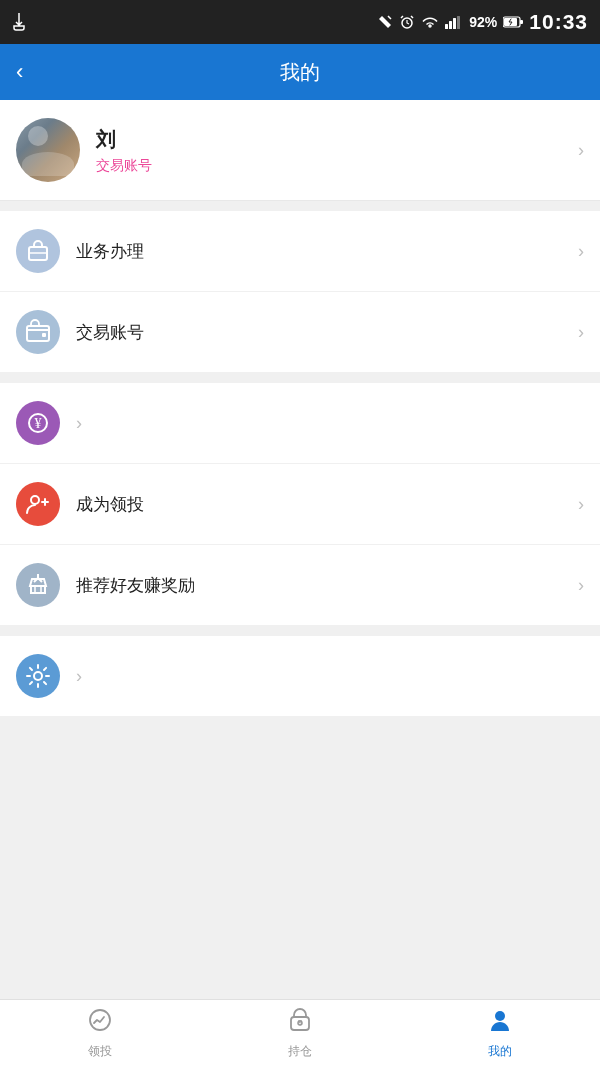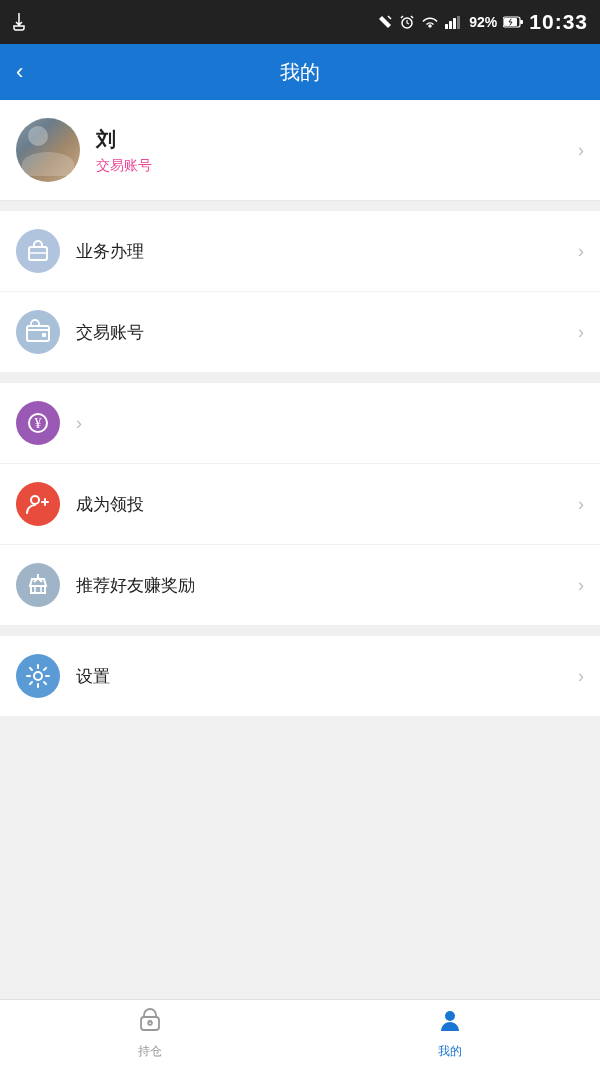--- a/index.html
+++ b/index.html
@@ -275,28 +275,36 @@
 
   <div class="separator"></div>
 
   <div class="menu-item">
     <div class="menu-icon icon-blue2">
       <svg class="icon-svg" viewBox="0 0 26 26" fill="none">
         <circle cx="13" cy="13" r="4" stroke="white" stroke-width="2"></circle>
         <path d="M13 2v3M13 21v3M2 13h3M21 13h3M4.9 4.9l2.1 2.1M19 19l2.1 2.1M4.9 21.1l2.1-2.1M19 7l2.1-2.1" stroke="white" stroke-width="2" stroke-linecap="round"></path>
       </svg>
     </div>
-    <span class="menu-label">设置</span>
     <span class="chevron">›</span>
   </div>
 
 </div>
 
 <div class="bottom-nav">
 
+  <div class="nav-item">
+    <div class="nav-icon">
+      <svg width="26" height="26" viewBox="0 0 26 26" fill="none">
+        <circle cx="13" cy="13" r="10" stroke="#999" stroke-width="1.8"></circle>
+        <path d="M7 16l3-3 3 2 4-5" stroke="#999" stroke-width="1.8" stroke-linecap="round" stroke-linejoin="round"></path>
+      </svg>
+    </div>
+    <span class="nav-label">领投</span>
+  </div>
 
 
   <div class="nav-item">
     <div class="nav-icon">
       <svg width="26" height="26" viewBox="0 0 26 26" fill="none">
         <path d="M7 10V8a6 6 0 0112 0v2" stroke="#999" stroke-width="1.8"></path>
         <rect x="4" y="10" width="18" height="13" rx="3" stroke="#999" stroke-width="1.8"></rect>
         <circle cx="13" cy="16" r="2" stroke="#999" stroke-width="1.5"></circle>
         <text x="13" y="17.5" text-anchor="middle" font-size="8" fill="#999">$</text>
       </svg>

